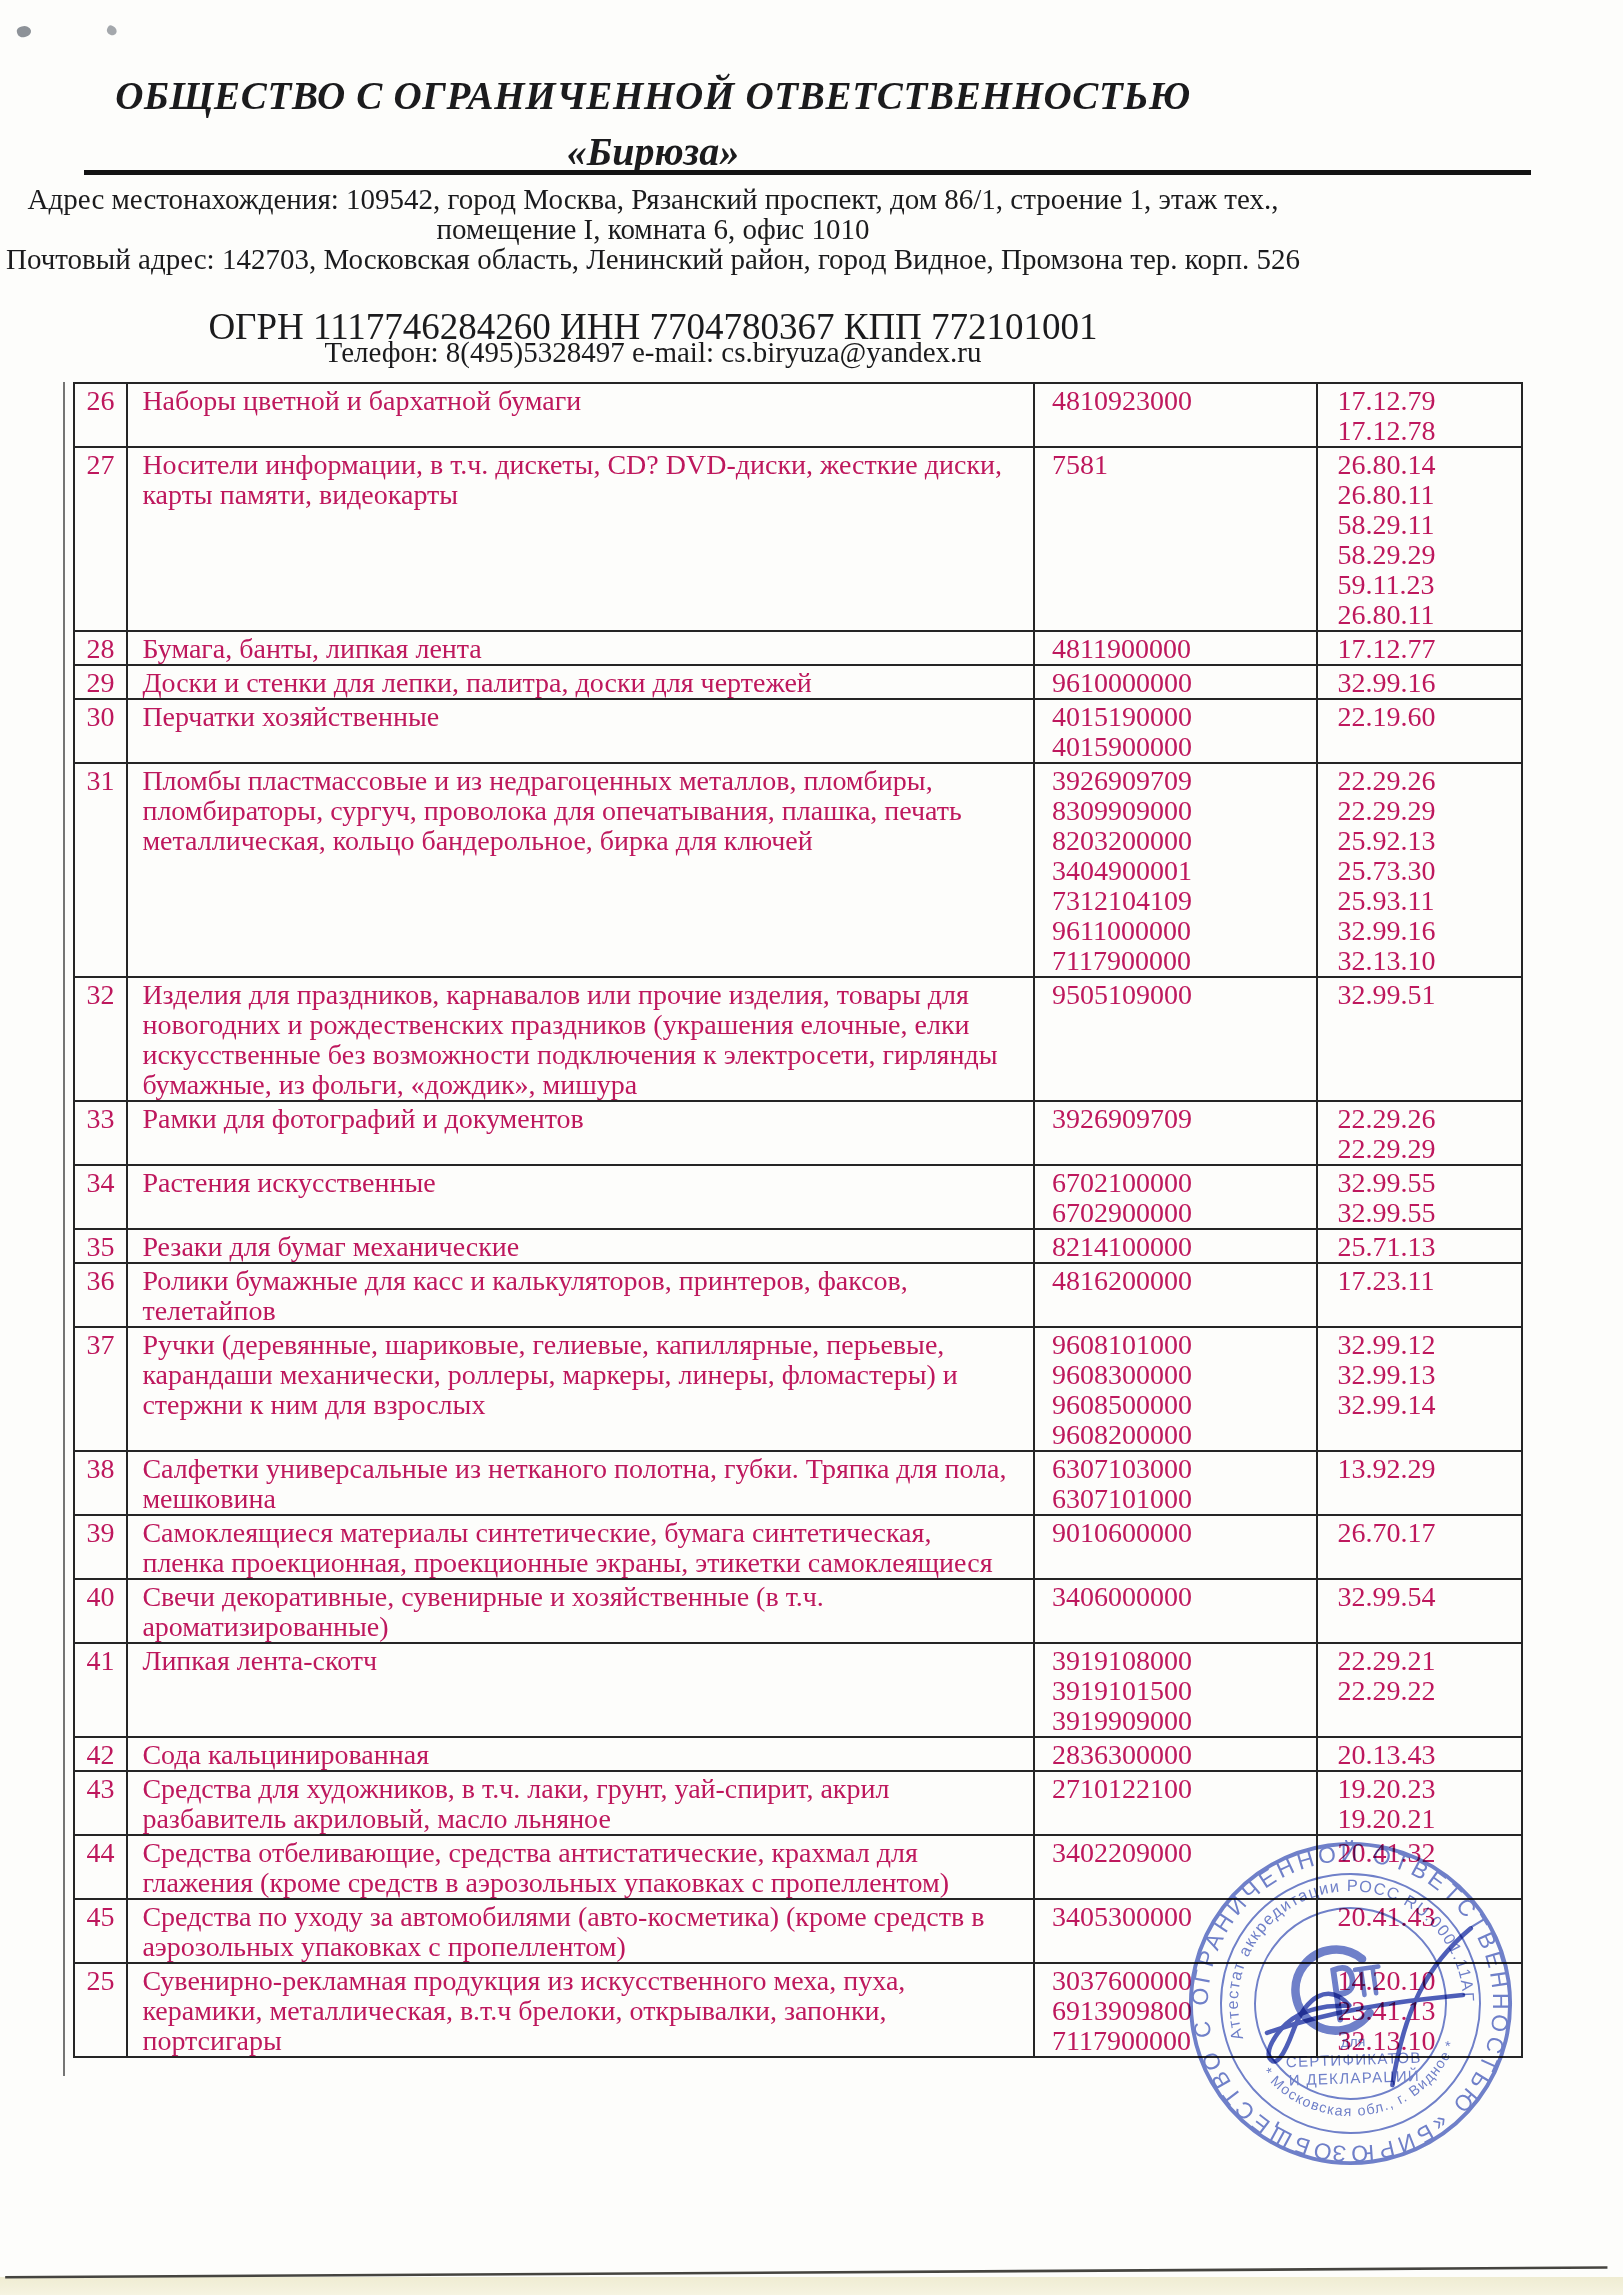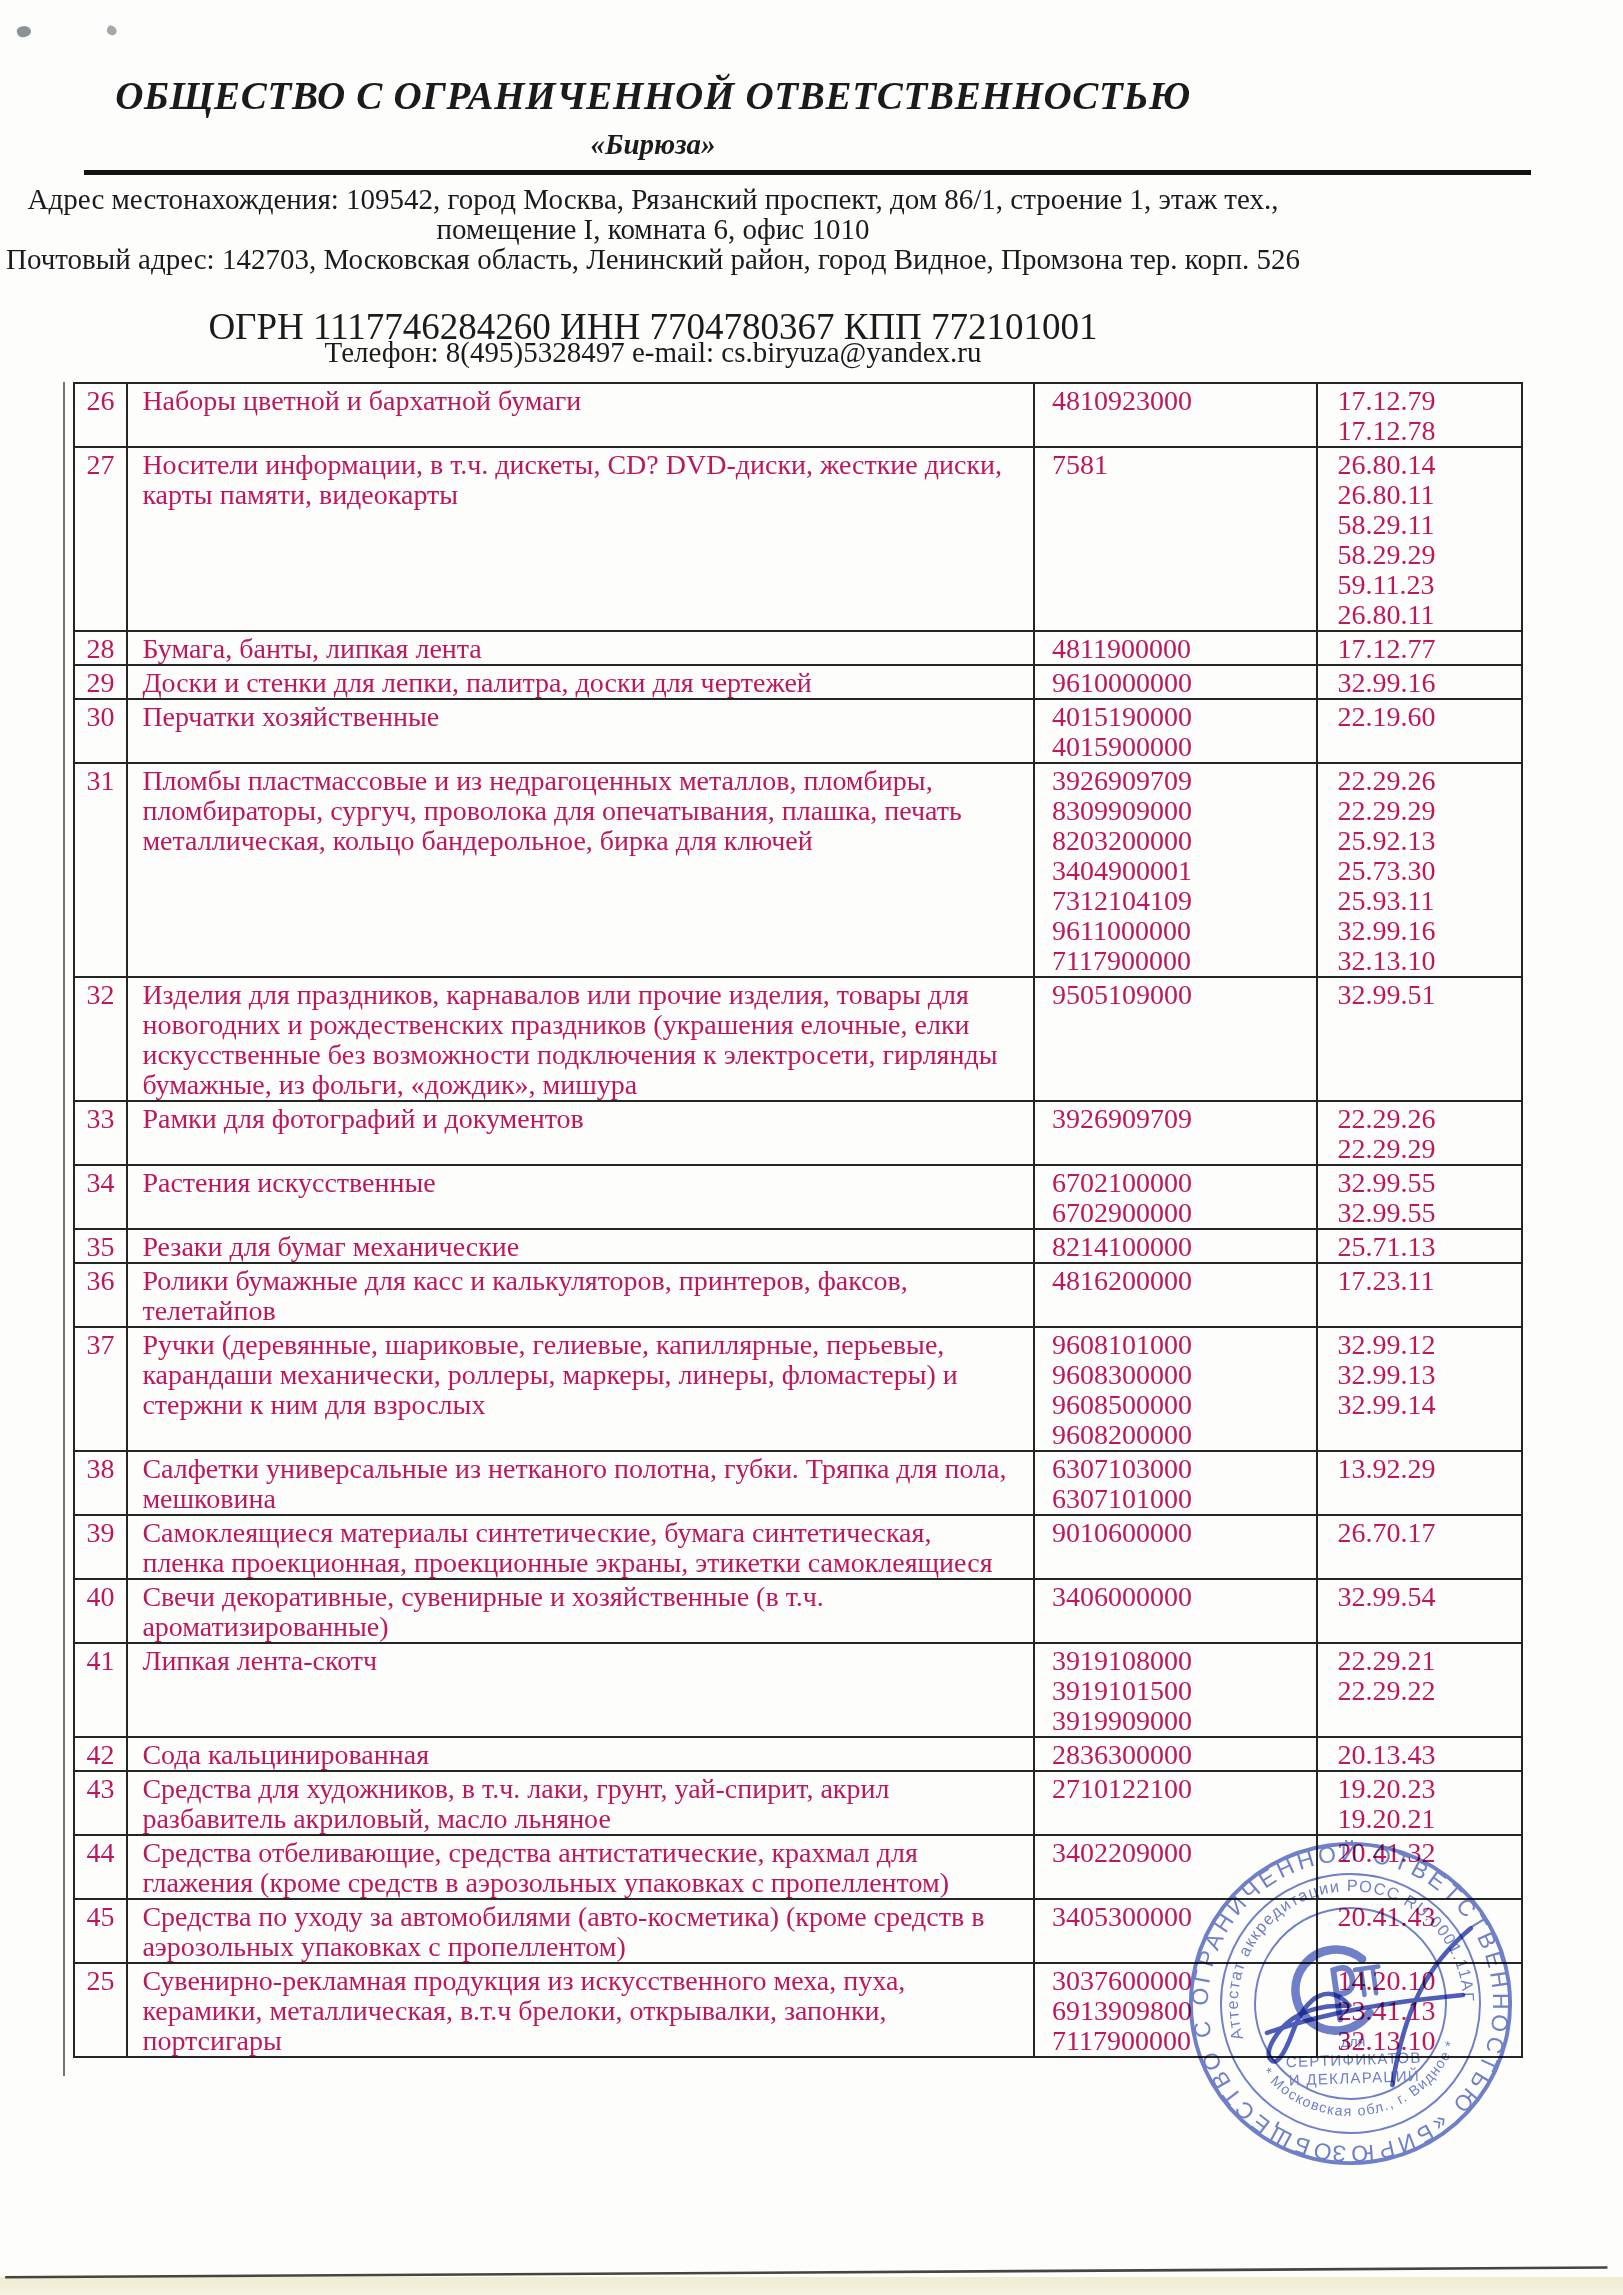--- a/index.html
+++ b/index.html
@@ -13,21 +13,21 @@
   .speck{position:absolute;background:#8d9298;border-radius:40% 60% 50% 50%;}
   #speck1{left:17px;top:26px;width:14.4px;height:11px;transform:rotate(-15deg);}
   #speck2{left:107px;top:26px;width:9.8px;height:8.5px;transform:rotate(25deg);opacity:.8;}
   #bottom-strip{position:absolute;left:0;top:2277px;width:1623px;height:19px;
     background:linear-gradient(#efecd2,#f6f4e2);}
   #bottom-edge{position:absolute;left:0;top:2250px;width:1623px;height:39px;pointer-events:none;}
 
   
   .hdr{position:absolute;left:0;width:1306px;text-align:center;}
   #title1{top:73px;font-size:39px;font-weight:bold;font-style:italic;letter-spacing:0.7px;}
-  #title2{top:128px;font-size:29px;font-weight:bold;font-style:italic;}
+  #title2{top:128px;font-size:40px;font-weight:bold;font-style:italic;}
   #title-rule{position:absolute;left:84px;top:170px;width:1447px;height:4.6px;background:#131313;}
   #addr{top:184px;font-size:29px;line-height:30px;}
   #ogrn{top:305px;font-size:37px;}
   #phone{top:336px;font-size:29px;}
 
   
   #goods-table{
     position:absolute;left:73px;top:382px;width:1440px;
     border-collapse:collapse;table-layout:fixed;
     font-size:28px;color:#be185d;

